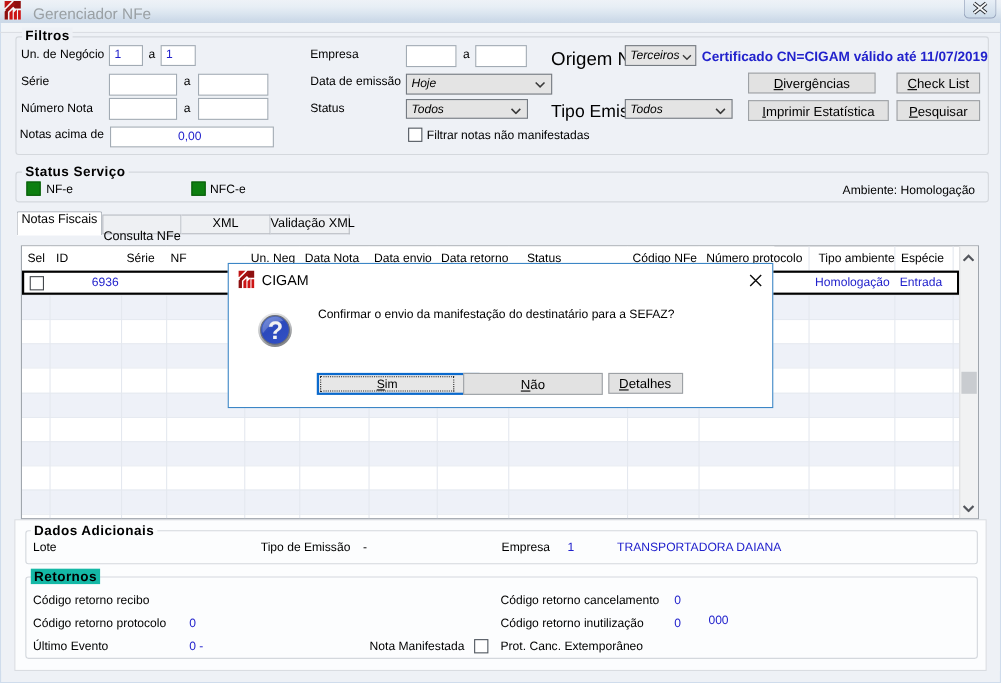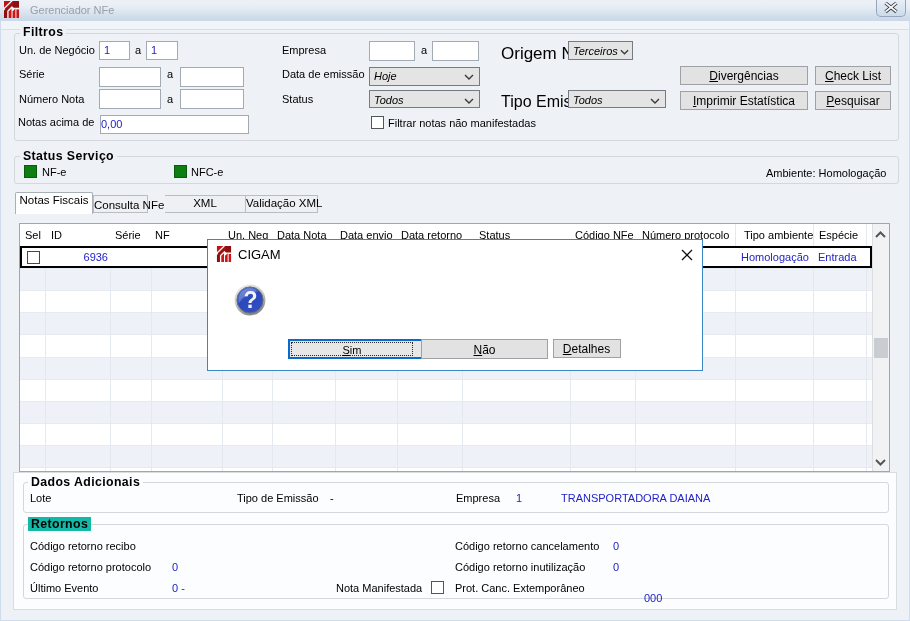--- a/index.html
+++ b/index.html
@@ -5,21 +5,21 @@
   * { margin:0; padding:0; box-sizing:border-box; }
   html,body { width:910px; height:621px; overflow:hidden; }
   body { font-family:"Liberation Sans", sans-serif; font-size:11px; color:#000; background:#e8eef6; }
   #win { position:absolute; left:0; top:0; width:910px; height:621px; }
   .abs { position:absolute; }
   
   #titlebar { left:0; top:0; width:910px; height:21px;
     background:linear-gradient(to bottom,#eef2f7 0%,#e7eef5 30%,#dce6f0 55%,#cedbe9 85%,#cbd8e7 100%); }
   #frame { left:0; top:21px; width:910px; height:600px; background:#eef1f6; border:1px solid #cfdcec; border-top:none; }
   #panel { left:1px; top:30px; width:908px; height:580px; background:#eef1f6; }
-  #wtitle { left:30px; top:4px; font-size:11px; color:#9aa0a4; }
+  #wtitle { left:30px; top:4px; font-size:14px; color:#9aa0a4; }
   #closebtn { left:876px; top:0px; width:30px; height:17px; border:1px solid #98a5bd; border-top:none; border-radius:0 0 5px 5px;
     background:linear-gradient(to bottom,#e8eff7,#ccdbe9); }
   
   .gbox { border:1px solid #d4d8dd; border-radius:3px; }
   .glabel { position:absolute; font-weight:bold; font-size:12.3px; letter-spacing:0.4px; background:#eef1f6; padding:0 3px; white-space:nowrap; }
   label, .lbl { position:absolute; white-space:nowrap; }
   .inp { position:absolute; background:#fff; border:1px solid #a2abb4; color:#2222cc; font-size:11px; }
   .combo { position:absolute; background:#e4e4e4; border:1px solid #757b82; color:#000; }
   .combo span { position:absolute; left:4px; top:2.5px;font-style:italic; }
   .combo svg { position:absolute; right:5px; top:6.5px; }
@@ -67,28 +67,28 @@
   <div class="inp" style="left:146px;top:41px;width:32px;height:19px;padding:2px 0 0 4px">1</div>
   <div class="lbl" style="left:19px;top:68px">Série</div>
   <div class="inp" style="left:99px;top:67px;width:62px;height:20px"></div>
   <div class="lbl" style="left:167px;top:68px">a</div>
   <div class="inp" style="left:180px;top:67px;width:64px;height:20px"></div>
   <div class="lbl" style="left:19px;top:93px">Número Nota</div>
   <div class="inp" style="left:99px;top:89px;width:62px;height:20px"></div>
   <div class="lbl" style="left:167px;top:93px">a</div>
   <div class="inp" style="left:180px;top:89px;width:64px;height:20px"></div>
   <div class="lbl" style="left:18px;top:116px">Notas acima de</div>
-  <div class="inp" style="left:100px;top:115px;width:149px;height:19px;text-align:left;padding:2px 4px 0 0">0,00</div>
+  <div class="inp" style="left:100px;top:115px;width:149px;height:19px;text-align:center;padding:2px 4px 0 0">0,00</div>
 
   <div class="lbl" style="left:282px;top:44px">Empresa</div>
   <div class="inp" style="left:369px;top:41px;width:46px;height:20px"></div>
   <div class="lbl" style="left:421px;top:44px">a</div>
   <div class="inp" style="left:432px;top:41px;width:47px;height:20px"></div>
   <div class="lbl" style="left:282px;top:68px">Data de emissão</div>
-  <div class="combo" style="left:369px;top:66.5px;width:111px;height:19px">
+  <div class="combo" style="left:369px;top:66.5px;width:133px;height:19px">
       <span>Hoje</span>
     <svg width="10" height="6" viewBox="0 0 10 6">
         <path d="M1 1 L5 5 L9 1" fill="none" stroke="#3a3a3a" stroke-width="1.4"></path>
       </svg>
     </div>
   <div class="lbl" style="left:282px;top:93px">Status</div>
   <div class="combo" style="left:369px;top:90px;width:111px;height:18px">
       <span>Todos</span>
     <svg width="10" height="6" viewBox="0 0 10 6">
         <path d="M1 1 L5 5 L9 1" fill="none" stroke="#3a3a3a" stroke-width="1.4"></path>
@@ -103,39 +103,40 @@
       </svg>
     </div>
   <div class="lbl" style="left:501px;top:93px;font-size:16px">Tipo Emissão</div>
   <div class="combo" style="left:568px;top:90px;width:98px;height:18px">
       <span>Todos</span>
     <svg width="10" height="6" viewBox="0 0 10 6">
         <path d="M1 1 L5 5 L9 1" fill="none" stroke="#3a3a3a" stroke-width="1.4"></path>
       </svg>
     </div>
 
-
-  <div class="btn" style="left:680px;top:66px;width:128px;height:19px;padding-top:2px"><u>D</u>ivergências</div>
+  <div class="lbl blue" style="left:638px;top:44px;font-weight:bold;font-size:12.4px">Certificado CN=CIGAM válido até 11/07/2019</div>
+
+  <div class="btn" style="left:680px;top:66px;width:116px;height:19px;padding-top:2px"><u>D</u>ivergências</div>
   <div class="btn" style="left:815px;top:66px;width:76px;height:19px;padding-top:2px"><u>C</u>heck List</div>
   <div class="btn" style="left:680px;top:91px;width:128px;height:18.5px;padding-top:2px"><u>I</u>mprimir Estatística</div>
   <div class="btn" style="left:815px;top:91px;width:76px;height:18.5px;padding-top:2px"><u>P</u>esquisar</div>
 
   <div class="chk" style="left:371px;top:116px"></div>
   <div class="lbl" style="left:388px;top:117px">Filtrar notas não manifestadas</div>
 
   <div class="abs gbox" style="left:14px;top:156px;width:885px;height:28px"></div>
   <div class="glabel" style="left:20px;top:149px">Status Serviço</div>
   <div class="abs" style="left:24px;top:165px;width:13px;height:13px;background:#0d7f10;border:1px solid #0a5c0c"></div>
   <div class="lbl" style="left:42px;top:166px">NF-e</div>
   <div class="abs" style="left:174px;top:165px;width:13px;height:13px;background:#0d7f10;border:1px solid #0a5c0c"></div>
   <div class="lbl" style="left:191px;top:166px">NFC-e</div>
   <div class="lbl" style="left:766px;top:167px">Ambiente: Homologação</div>
 
   <div class="abs" style="left:15px;top:192px;width:78px;height:22px;background:#fff;border:1px solid #a9afb8;border-bottom:none;border-radius:2px 2px 0 0;text-align:center;padding-top:0.5px;font-size:11.5px;white-space:nowrap;z-index:3">Notas Fiscais</div>
-  <div class="abs" style="left:93px;top:195px;width:55px;height:18px;background:#eef0f3;border:1px solid #b8bcc3;text-align:center;padding-top:3px;font-size:11.5px;white-space:nowrap">Consulta NFe</div>
+  <div class="abs" style="left:93px;top:195px;width:72px;height:18px;background:#eef0f3;border:1px solid #b8bcc3;text-align:center;padding-top:13px;font-size:11.5px;white-space:nowrap">Consulta NFe</div>
   <div class="abs" style="left:165px;top:195px;width:81px;height:18px;background:#eef0f3;border:1px solid #b8bcc3;border-left:none;text-align:center;padding-top:0.5px;font-size:11.5px;white-space:nowrap">XML</div>
   <div class="abs" style="left:246px;top:195px;width:72px;height:18px;background:#eef0f3;border:1px solid #b8bcc3;border-left:none;text-align:center;padding-top:0.5px;font-size:11.5px;white-space:nowrap">Validação XML</div>
 
   <div class="abs" id="table" style="left:19px;top:223px;width:871px;height:249px;background:#fff;border:1px solid #a0a6ad">
     <div class="trow" style="top:44.1px"></div>
     <div class="trow" style="top:88.3px"></div>
     <div class="trow" style="top:132.5px"></div>
     <div class="trow" style="top:176.8px"></div>
     <div class="trow" style="top:221px"></div>
     <div class="hline" style="top:22px"></div>
@@ -211,21 +212,21 @@
   <div class="lbl blue" style="left:613px;top:540px">0</div>
   <div class="lbl" style="left:30px;top:561px">Código retorno protocolo</div>
   <div class="lbl blue" style="left:172px;top:561px">0</div>
   <div class="lbl" style="left:455px;top:561px">Código retorno inutilização</div>
   <div class="lbl blue" style="left:613px;top:561px">0</div>
   <div class="lbl" style="left:30px;top:582px">Último Evento</div>
   <div class="lbl blue" style="left:172px;top:582px">0 -</div>
   <div class="lbl" style="left:336px;top:582px">Nota Manifestada</div>
   <div class="chk" style="left:431px;top:581px"></div>
   <div class="lbl" style="left:455px;top:582px">Prot. Canc. Extemporâneo</div>
-  <div class="lbl blue" style="left:644px;top:592px">000</div>
+  <div class="lbl blue" style="left:644px;top:558px">000</div>
 
   <div class="abs" id="dialog" style="left:207px;top:239px;width:496px;height:131.5px;background:#fff;border:1.5px solid #3c86c6;z-index:10">
     <svg class="abs" style="left:8px;top:6px" width="16" height="16" viewBox="0 0 15 17">
       <path fill="#c01313" d="M0 0 H6.8 L0.5 6.2 H0 Z"></path>
       <path fill="#8e0f0f" d="M8.6 0 H15 V6.8 H9.6 L6.4 3.4 Z"></path>
       <path fill="#a31212" d="M0.8 7.8 L8.3 0.6 L10.4 2.8 L3.0 10.0 Z"></path>
       <path fill="#8e0f0f" d="M0 9.6 L3.2 6.6 V17 H0 Z"></path>
       <path fill="#cc1415" d="M4.6 10.4 L7.5 7.6 V17 H4.6 Z"></path>
       <path fill="#cc1415" d="M8.6 10.4 L11.4 7.6 V17 H8.6 Z"></path>
       <path fill="#cc1415" d="M12.4 8.4 H15 V17 H12.4 Z"></path>
@@ -245,19 +246,20 @@
           <stop offset="0" stop-color="#f2f2f2"></stop>
             <stop offset="0.6" stop-color="#c0c2c5"></stop>
             <stop offset="1" stop-color="#87898c"></stop>
         </linearGradient>
       </defs>
       <circle cx="16" cy="16" r="15.4" fill="url(#rg)"></circle>
       <circle cx="16" cy="16" r="13.1" fill="url(#qg)" stroke="#6d7077" stroke-width="1"></circle>
       <path d="M5 19 A 11.5 11.5 0 0 1 13 4.5 A 9 8 0 0 1 23.5 7.5 A 24 24 0 0 0 5 19" fill="#ffffff" opacity="0.22"></path>
       <text x="16.5" y="24" font-family="Liberation Sans, sans-serif" font-size="23" font-weight="bold" fill="#f2f2f2" text-anchor="middle">?</text>
     </svg>
+    <div class="abs" style="left:81px;top:40px">Confirmar o envio da manifestação do destinatário para a SEFAZ?</div>
     <div class="abs" style="left:80px;top:99px;width:148px;height:20px;border:2px solid #0b6acd;background:#e7e7e7">
       <div class="abs" style="left:1px;top:1px;width:122px;height:14px;border:1px dotted #2a2a2a;text-align:center;padding-top:0.5px"><u>S</u>im</div>
     </div>
     <div class="btn" style="left:213px;top:98.5px;width:127px;height:20px;padding-top:3px"><u>N</u>ão</div>
     <div class="btn" style="left:344.5px;top:98.5px;width:68px;height:19.5px;padding-top:2.5px"><u>D</u>etalhes</div>
   </div>
 </div>
 
 </body></html>

